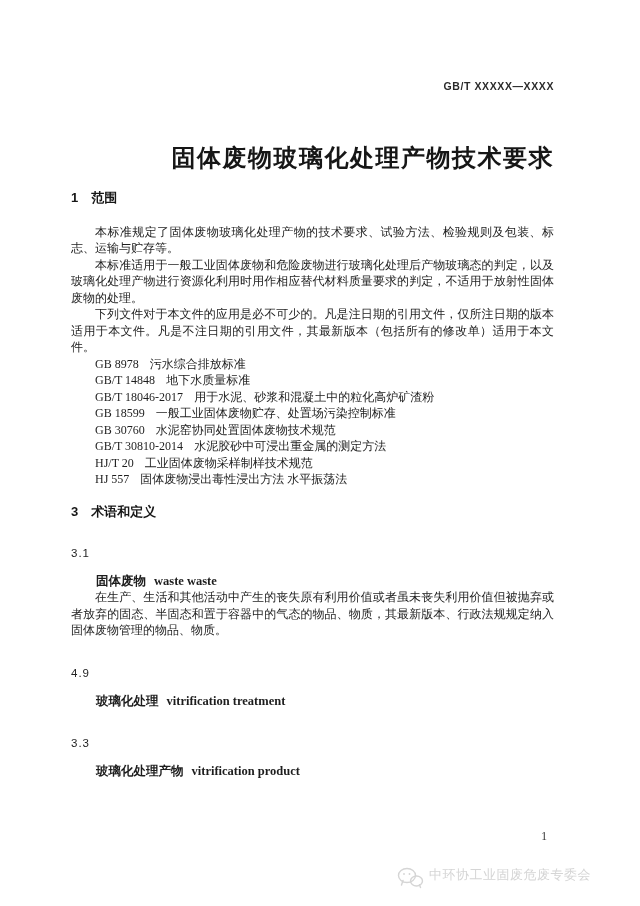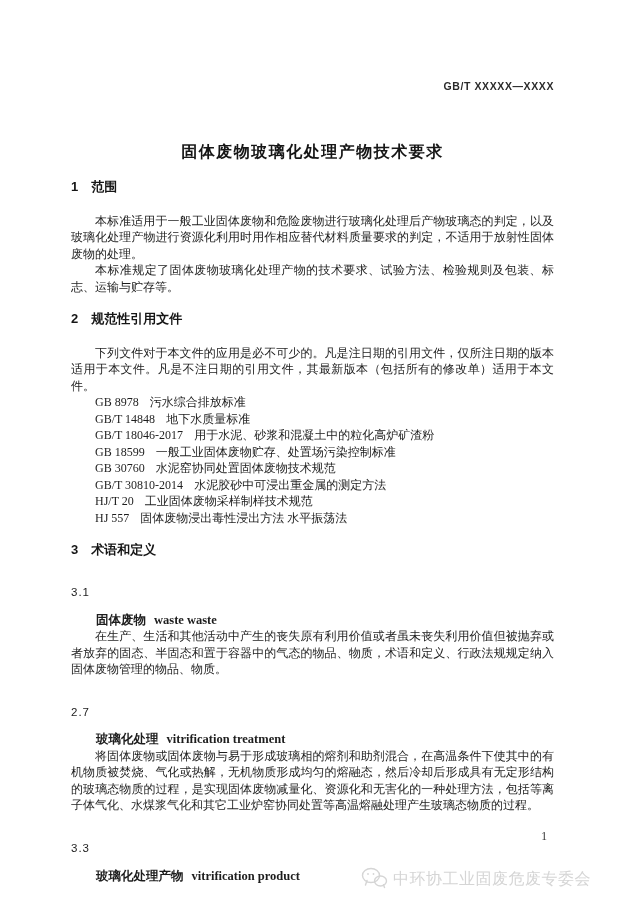--- a/index.html
+++ b/index.html
@@ -22,24 +22,24 @@
   .doc-code {
     text-align: right;
     font-family: "Liberation Sans", sans-serif;
     font-weight: 700;
     font-size: 10.5px;
     letter-spacing: 0.6px;
     color: #2b2b2b;
   }
   .doc-title {
     margin-top: 50px;
-    text-align: center;
+    text-align: right;
     font-family: "Liberation Sans", sans-serif;
     font-weight: 700;
-    font-size: 16px;
+    font-size: 24px;
     letter-spacing: 1.5px;
     color: #161616;
   }
   .sec-heading {
     margin-top: 16px;
     margin-bottom: 18px;
     font-family: "Liberation Sans", sans-serif;
     font-weight: 700;
     font-size: 13px;
     line-height: 1.2;
@@ -87,75 +87,71 @@
     right: 69px;
     font-size: 11.5px;
     font-family: "Liberation Serif", serif;
     color: #333;
   }
   .watermark {
     position: absolute;
     top: 866px;
     right: 25px;
     display: flex;
-    align-items: flex-end;
+    align-items: flex-start;
     gap: 5px;
     color: #d5d5d5;
     font-family: "Liberation Sans", sans-serif;
-    font-size: 16px;
+    font-size: 13px;
     letter-spacing: 0.5px;
     user-select: none;
   }
   .watermark svg { display: block; }
 </style>
 </head>
 <body>
 
 <div class="page">
   <div class="content">
 
     <div class="doc-code">GB/T XXXXX—XXXX</div>
 
     <div class="doc-title">固体废物玻璃化处理产物技术要求</div>
 
     <div class="sec-heading first">
       <span class="sec-num">1</span><span>范围</span>
     </div>
+    <p class="body-para">本标准规定了固体废物玻璃化处理产物的技术要求、试验方法、检验规则及包装、标志、运输与贮存等。</p>
     <p class="body-para">本标准适用于一般工业固体废物和危险废物进行玻璃化处理后产物玻璃态的判定，以及玻璃化处理产物进行资源化利用时用作相应替代材料质量要求的判定，不适用于放射性固体废物的处理。</p>
-    <p class="body-para">本标准规定了固体废物玻璃化处理产物的技术要求、试验方法、检验规则及包装、标志、运输与贮存等。</p>
 
-    <div class="sec-heading">
-      <span class="sec-num">2</span><span>规范性引用文件</span>
-    </div>
     <p class="body-para">下列文件对于本文件的应用是必不可少的。凡是注日期的引用文件，仅所注日期的版本适用于本文件。凡是不注日期的引用文件，其最新版本（包括所有的修改单）适用于本文件。</p>
 
     <p class="ref-line"><span class="ref-code">GB 8978</span><span>污水综合排放标准</span></p>
     <p class="ref-line"><span class="ref-code">GB/T 14848</span><span>地下水质量标准</span></p>
     <p class="ref-line"><span class="ref-code">GB/T 18046-2017</span><span>用于水泥、砂浆和混凝土中的粒化高炉矿渣粉</span></p>
     <p class="ref-line"><span class="ref-code">GB 18599</span><span>一般工业固体废物贮存、处置场污染控制标准</span></p>
     <p class="ref-line"><span class="ref-code">GB 30760</span><span>水泥窑协同处置固体废物技术规范</span></p>
     <p class="ref-line"><span class="ref-code">GB/T 30810-2014</span><span>水泥胶砂中可浸出重金属的测定方法</span></p>
     <p class="ref-line"><span class="ref-code">HJ/T 20</span><span>工业固体废物采样制样技术规范</span></p>
     <p class="ref-line"><span class="ref-code">HJ 557</span><span>固体废物浸出毒性浸出方法  水平振荡法</span></p>
 
     <div class="sec-heading">
       <span class="sec-num">3</span><span>术语和定义</span>
     </div>
 
     <div class="term-num">3.1</div>
     <p class="term-name">
       <span class="term-zh">固体废物</span><span class="term-en">waste waste</span>
     </p>
-    <p class="body-para">在生产、生活和其他活动中产生的丧失原有利用价值或者虽未丧失利用价值但被抛弃或者放弃的固态、半固态和置于容器中的气态的物品、物质，术语和定义、行政法规规定纳入固体废物管理的物品、物质。</p>
+    <p class="body-para">在生产、生活和其他活动中产生的丧失原有利用价值或者虽未丧失利用价值但被抛弃或者放弃的固态、半固态和置于容器中的气态的物品、物质，其最新版本、行政法规规定纳入固体废物管理的物品、物质。</p>
 
-    <div class="term-num">2.7</div>
+    <div class="term-num">4.9</div>
     <p class="term-name">
       <span class="term-zh">玻璃化处理</span><span class="term-en">vitrification treatment</span>
     </p>
-    <p class="body-para">将固体废物或固体废物与易于形成玻璃相的熔剂和助剂混合，在高温条件下使其中的有机物质被焚烧、气化或热解，无机物质形成均匀的熔融态，然后冷却后形成具有无定形结构的玻璃态物质的过程，是实现固体废物减量化、资源化和无害化的一种处理方法，包括等离子体气化、水煤浆气化和其它工业炉窑协同处置等高温熔融处理产生玻璃态物质的过程。</p>
 
     <div class="term-num">3.3</div>
     <p class="term-name">
       <span class="term-zh">玻璃化处理产物</span><span class="term-en">vitrification product</span>
     </p>
 
   </div>
 
   <div class="page-num">1</div>
 

